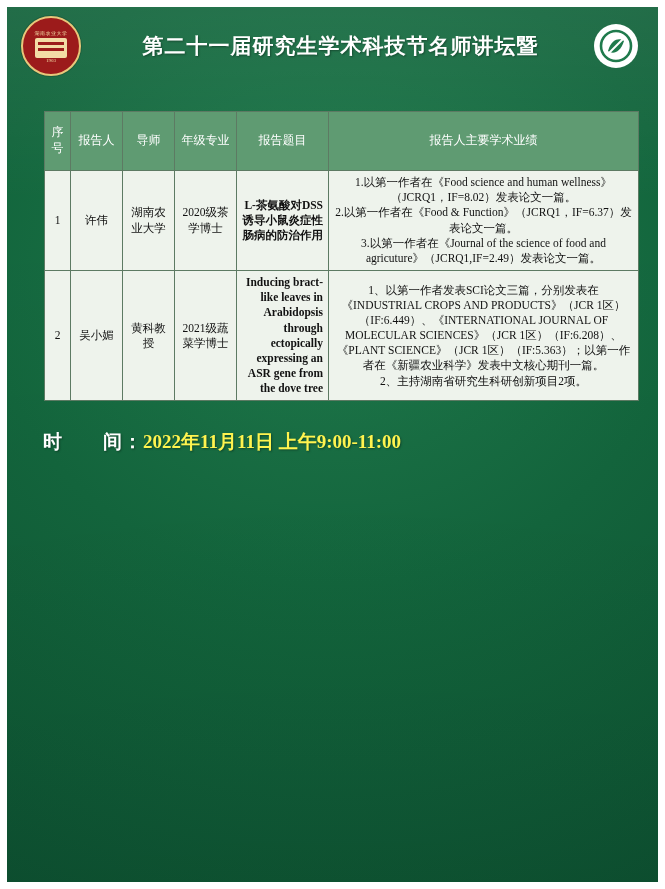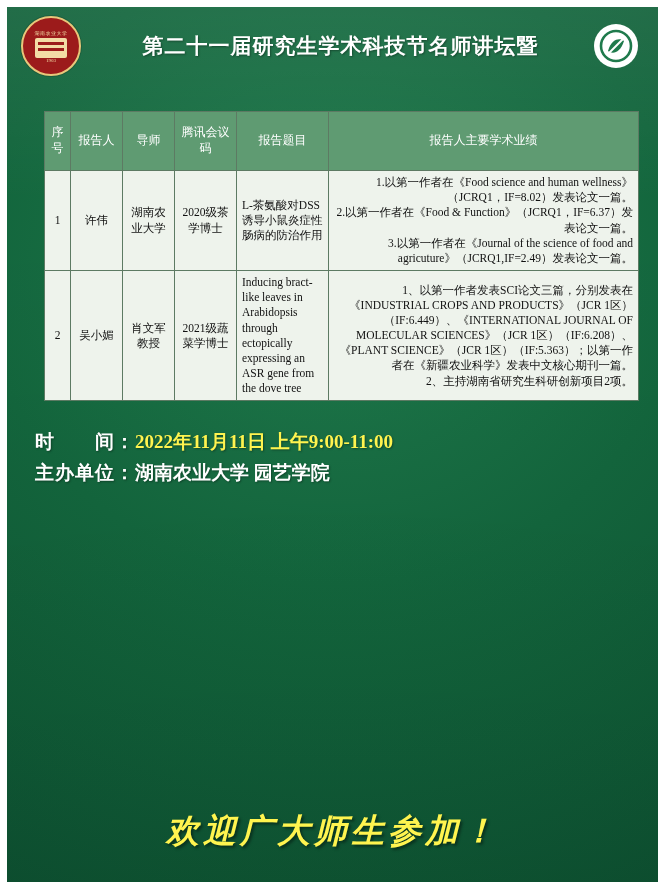--- a/index.html
+++ b/index.html
@@ -160,35 +160,36 @@
   .col-person { width: 52px; }
   .col-tutor  { width: 52px; }
   .col-grade  { width: 62px; }
   .col-topic  { width: 92px; }
   .col-ach    { width: auto; }
 
   td.c-no, td.c-person, td.c-tutor, td.c-grade {
     text-align: center;
   }
   td.c-topic {
-    text-align: left;
+    text-align: right;
     font-size: 11.5px;
+    font-weight: bold;
   }
   td.c-ach {
-    text-align: right;
+    text-align: center;
     font-size: 11.5px;
     line-height: 1.45;
     font-family: Liberation Serif, serif;
   }
   td.c-ach p { margin: 0; }
 
   
   .info {
     margin: 26px 0 0 0;
-    padding-left: 28px;
+    padding-left: 36px;
     color: #ffffff;
     font-size: 19px;
     line-height: 1.62;
     font-weight: bold;
     text-shadow: 1px 1px 2px rgba(0,0,0,0.35);
   }
   .info .row { white-space: nowrap; }
   .info .label { letter-spacing: 1px; }
   .info .value-yellow { color: #fff44f; }
   .info .indent { padding-left: 96px; }
@@ -239,58 +240,54 @@
           <col class="col-tutor">
           <col class="col-grade">
           <col class="col-topic">
           <col class="col-ach">
         </colgroup>
         <thead>
           <tr>
             <th>序号</th>
             <th>报告人</th>
             <th>导师</th>
-            <th>腾讯会议码</th>
+            <th>年级专业</th>
             <th>报告题目</th>
             <th>报告人主要学术业绩</th>
           </tr>
         </thead>
         <tbody>
           <tr>
             <td class="c-no">1</td>
             <td class="c-person">许伟</td>
             <td class="c-tutor">湖南农业大学</td>
             <td class="c-grade">2020级茶学博士</td>
             <td class="c-topic">L-茶氨酸对DSS诱导小鼠炎症性肠病的防治作用</td>
             <td class="c-ach">
               <p>1.以第一作者在《Food science and human wellness》（JCRQ1，IF=8.02）发表论文一篇。</p>
               <p>2.以第一作者在《Food &amp; Function》（JCRQ1，IF=6.37）发表论文一篇。</p>
               <p>3.以第一作者在《Journal of the science of food and agricuture》（JCRQ1,IF=2.49）发表论文一篇。</p>
             </td>
           </tr>
           <tr>
             <td class="c-no">2</td>
             <td class="c-person">吴小媚</td>
-            <td class="c-tutor">肖文军教授</td>
+            <td class="c-tutor">黄科教授</td>
             <td class="c-grade">2021级蔬菜学博士</td>
             <td class="c-topic">Inducing bract-like leaves in Arabidopsis through ectopically expressing an ASR gene from the dove tree</td>
             <td class="c-ach">
               <p>1、以第一作者发表SCI论文三篇，分别发表在《INDUSTRIAL CROPS AND PRODUCTS》（JCR 1区）（IF:6.449）、《INTERNATIONAL JOURNAL OF MOLECULAR SCIENCES》（JCR 1区）（IF:6.208）、《PLANT SCIENCE》（JCR 1区）（IF:5.363）；以第一作者在《新疆农业科学》发表中文核心期刊一篇。</p>
               <p>2、主持湖南省研究生科研创新项目2项。</p>
             </td>
           </tr>
         </tbody>
       </table>
     </div>
 
     <div class="info">
       <div class="row">
         <span class="label">时　　间：</span><span class="value-yellow">2022年11月11日 上午9:00-11:00</span>
       </div>
-      <div class="row">
-        <span class="label">主办单位：</span><span>湖南农业大学 园艺学院</span>
-      </div>
     </div>
 
-    <div class="slogan">欢迎广大师生参加！</div>
 
   </div>
 </div>
 
 </body></html>

